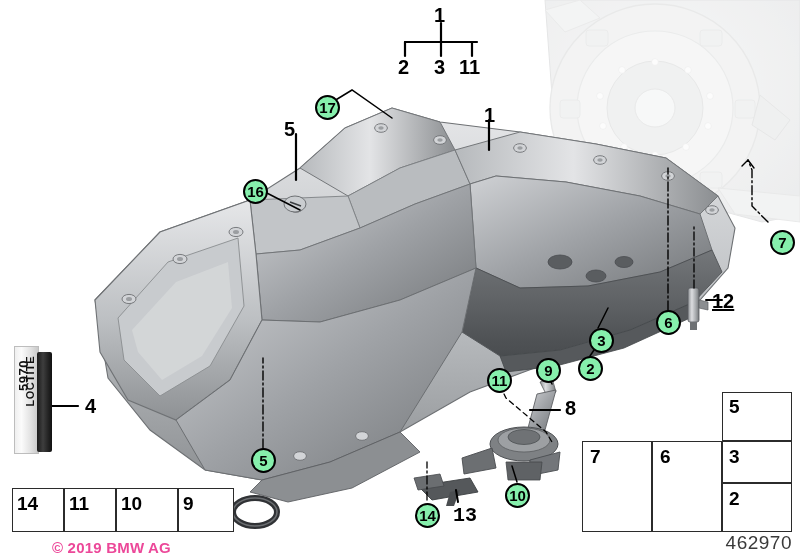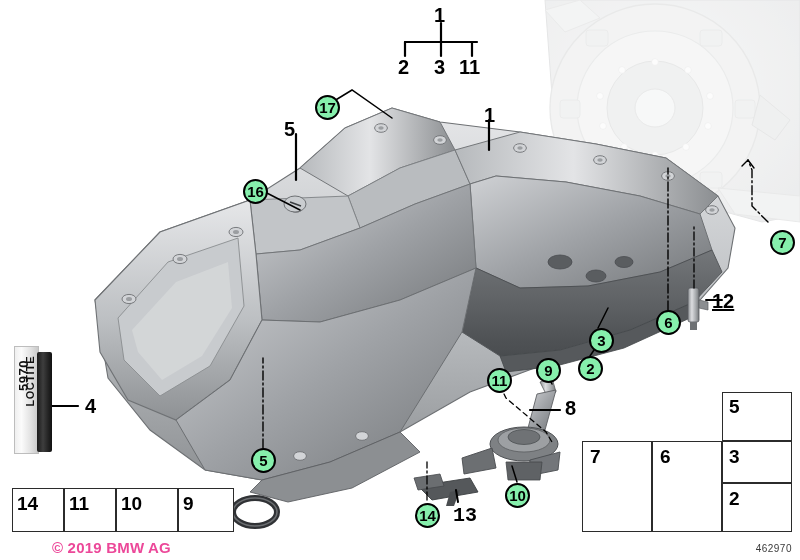--- a/index.html
+++ b/index.html
@@ -10,21 +10,21 @@
         border-radius:50%;background:#86efac;display:flex;align-items:center;
         justify-content:center;font-weight:bold;font-size:15px;color:#000;
         box-sizing:border-box;}
   .plain{position:absolute;font-weight:bold;font-size:20px;color:#000;}
 
   
   .pbox{position:absolute;border:1.4px solid #2b2b2b;background:#fff;
         box-sizing:border-box;}
   .pnum{position:absolute;font-weight:bold;font-size:19px;color:#000;}
 
-  .diagno{position:absolute;right:8px;bottom:6px;font-size:10px;color:#3a3a3a;
+  .diagno{position:absolute;right:8px;bottom:6px;font-size:19px;color:#3a3a3a;
           letter-spacing:0.5px;}
   .copy{position:absolute;left:8px;bottom:4px;font-size:15px;font-weight:bold;
         color:#ec4899;letter-spacing:0.2px;margin-left:44px;}
 
   .loctite-body{position:absolute;background:linear-gradient(90deg,#efefef 0%,#fbfbfb 28%,#e2e2e2 68%,#c9c9c9 100%);
         border:1px solid #bdbdbd;}
   .loctite-text{position:absolute;font-weight:bold;color:#111;
         writing-mode:vertical-rl;transform:rotate(180deg);letter-spacing:0.5px;}
   .loctite-nozzle{position:absolute;background:linear-gradient(90deg,#1b1b1b,#3e3e3e 40%,#101010);
         border-radius:2px;}

